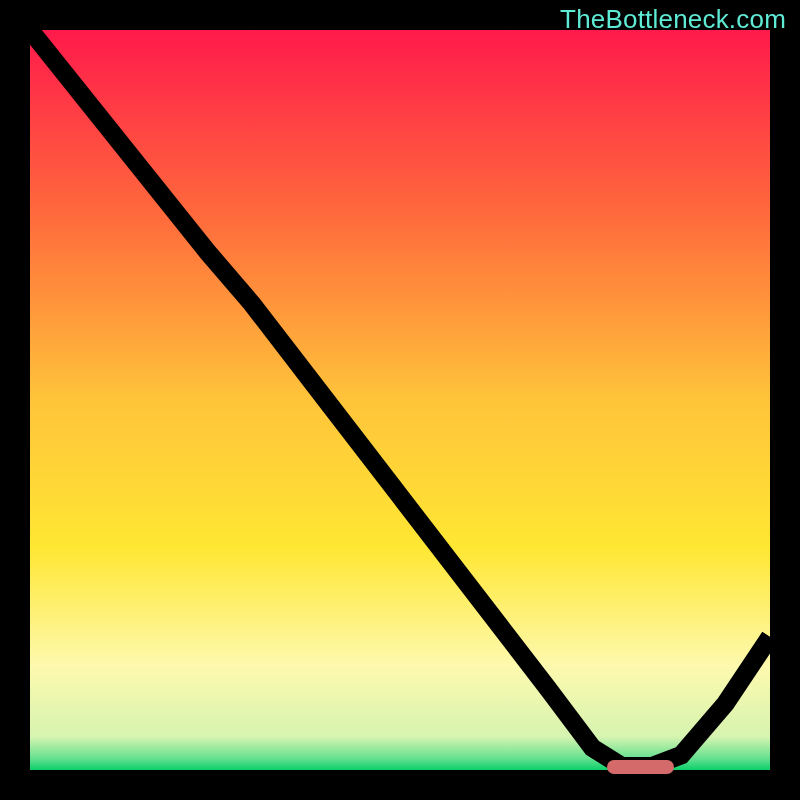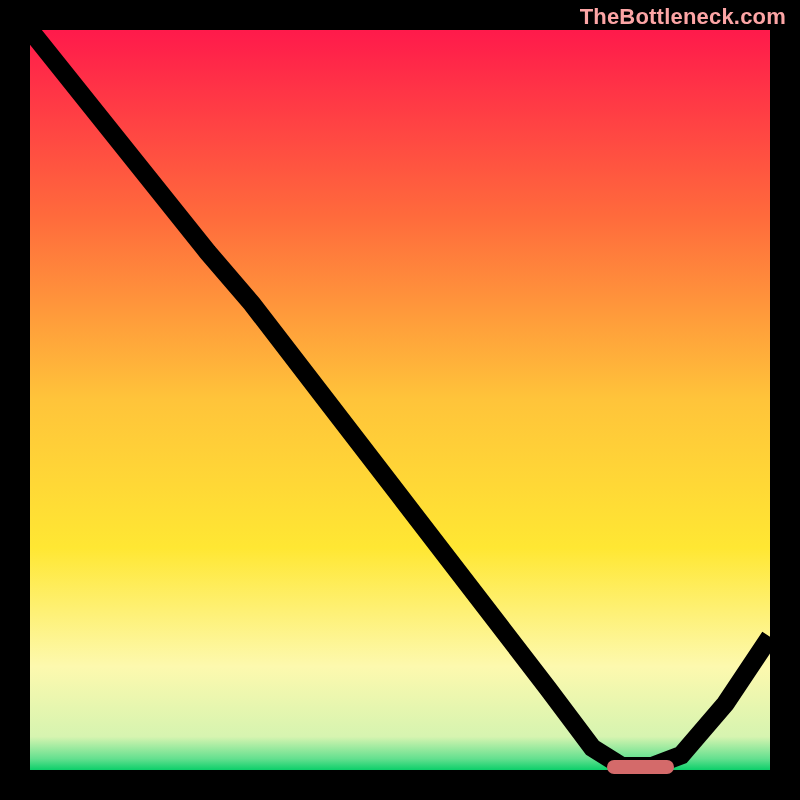--- a/index.html
+++ b/index.html
@@ -13,23 +13,23 @@
   }
   .chart-wrap {
     position: relative;
     width: 800px;
     height: 800px;
   }
   .attribution {
     position: absolute;
     top: 4px;
     right: 14px;
-    color: #fca5a5;
-    font-size: 22px;
-    font-weight: 700;
+    color: #5eead4;
+    font-size: 26px;
+    font-weight: 400;
     letter-spacing: 0.2px;
     z-index: 5;
   }
   .plot-area {
     position: absolute;
     left: 30px;
     top: 30px;
     width: 740px;
     height: 740px;
     background: #fff;

